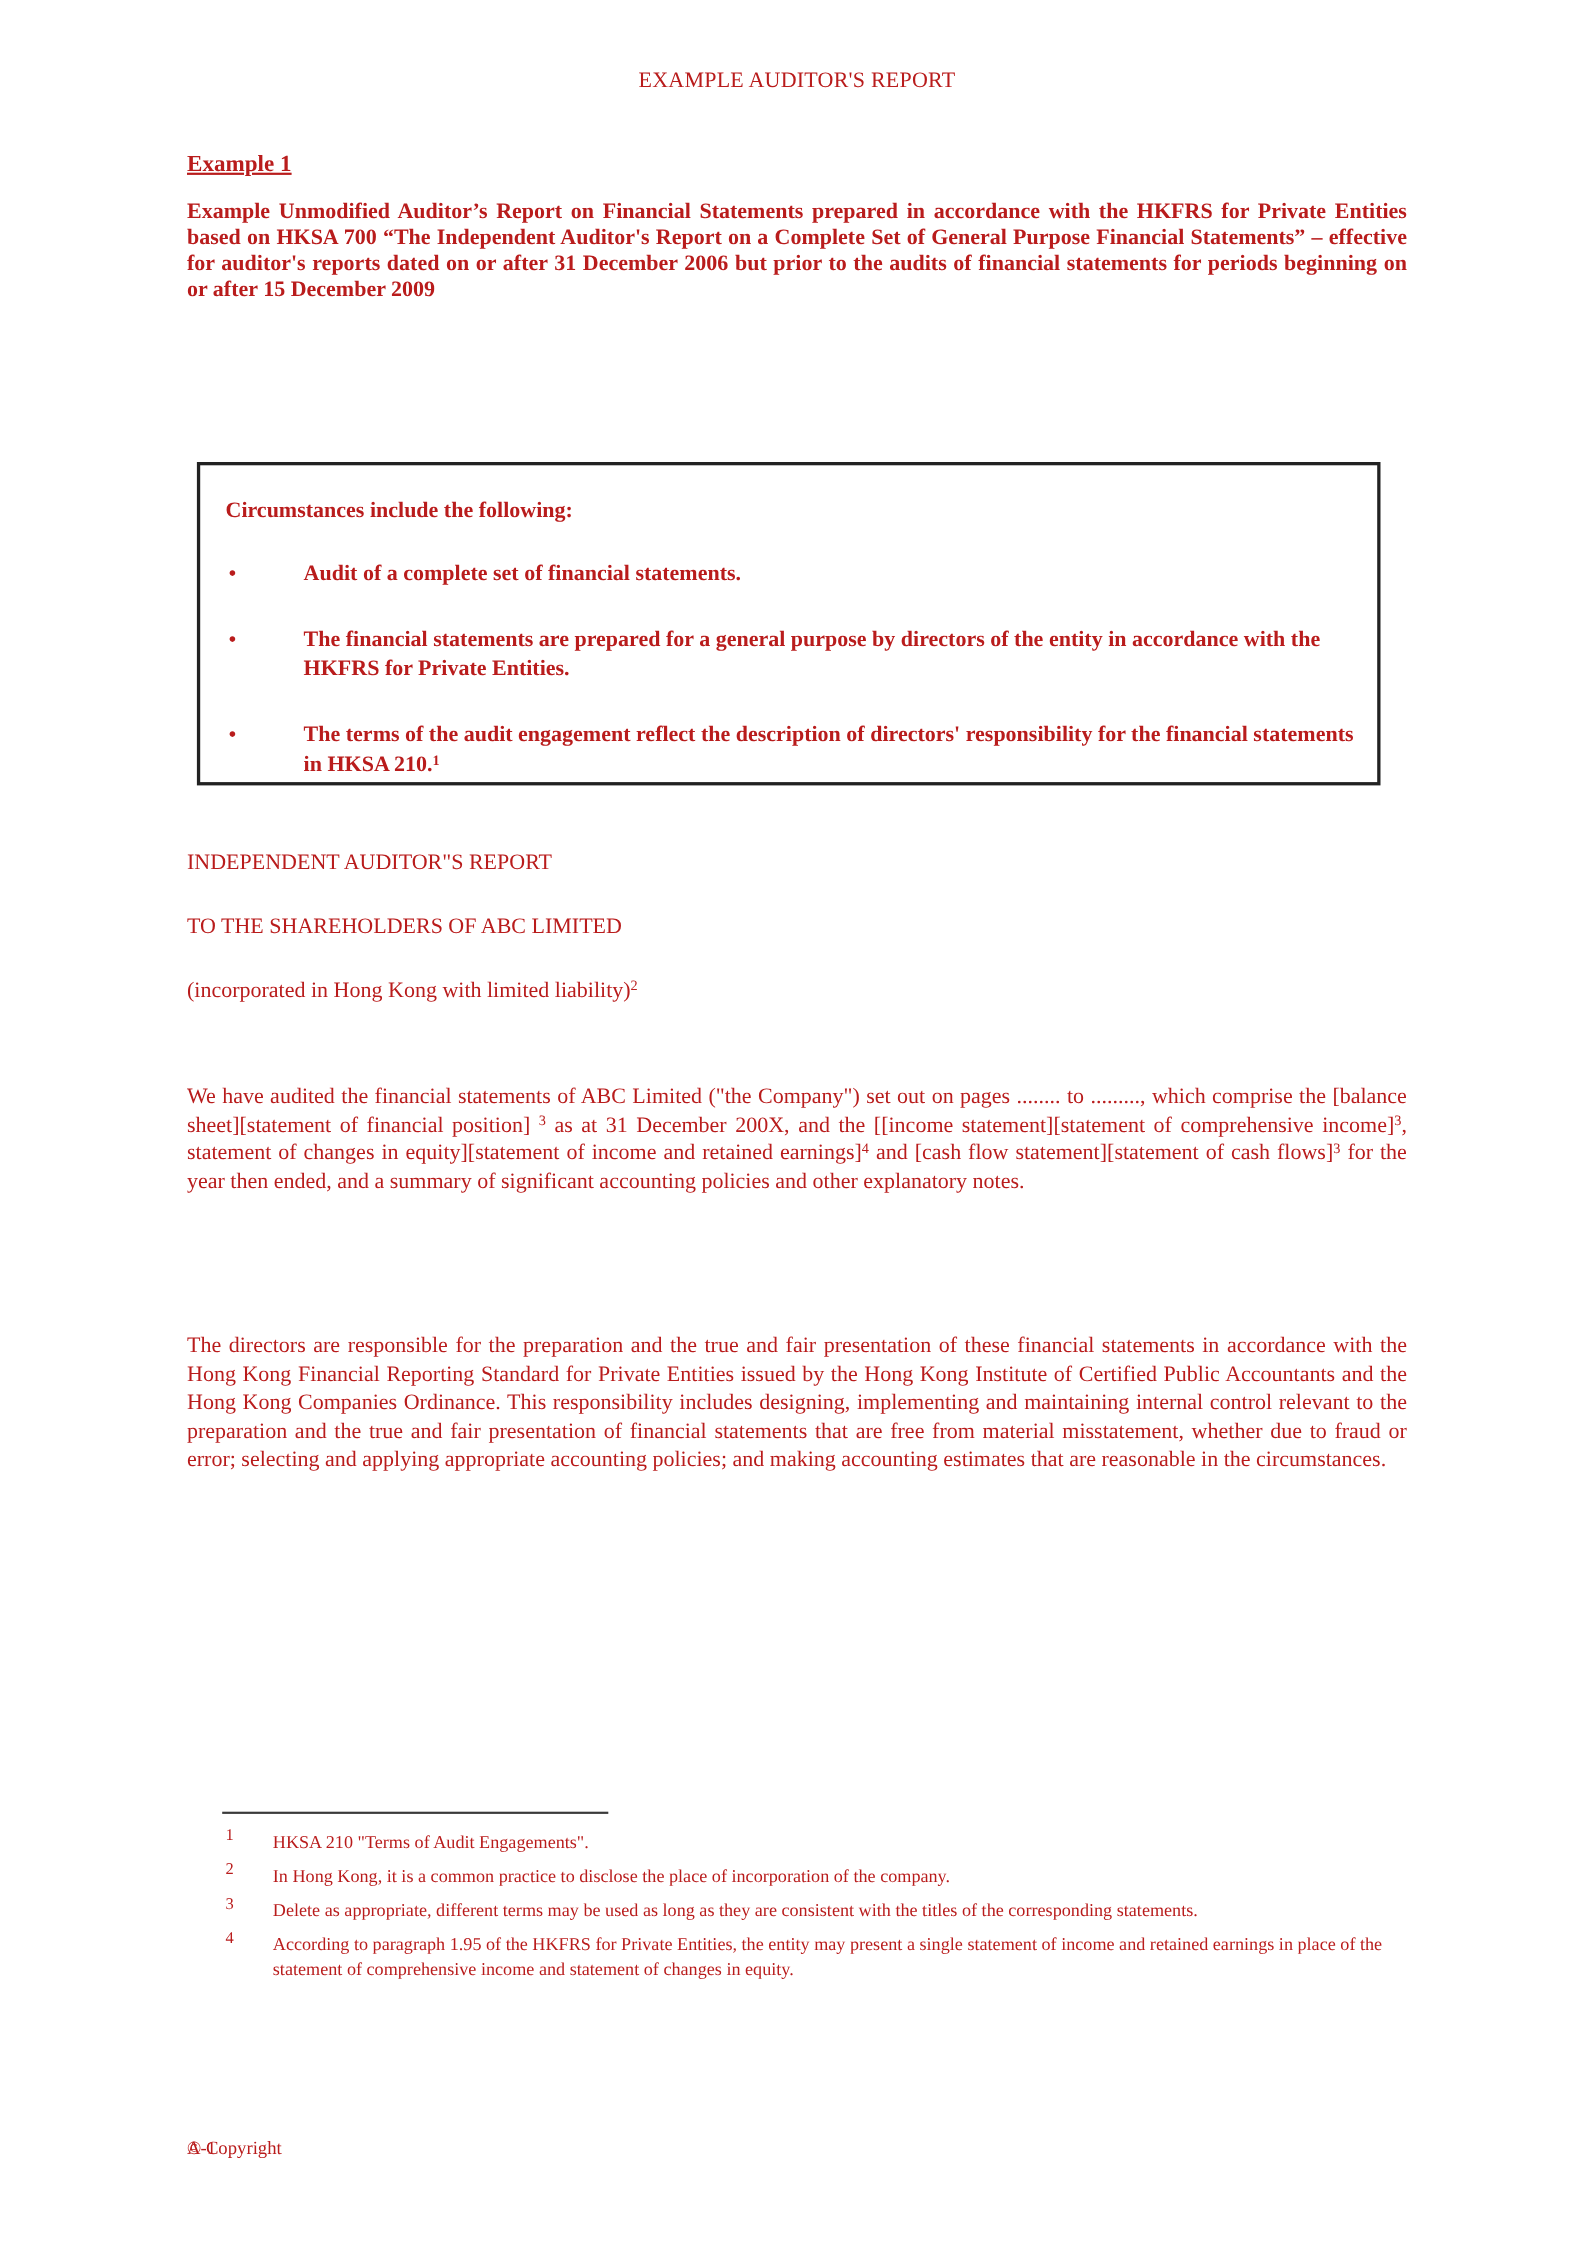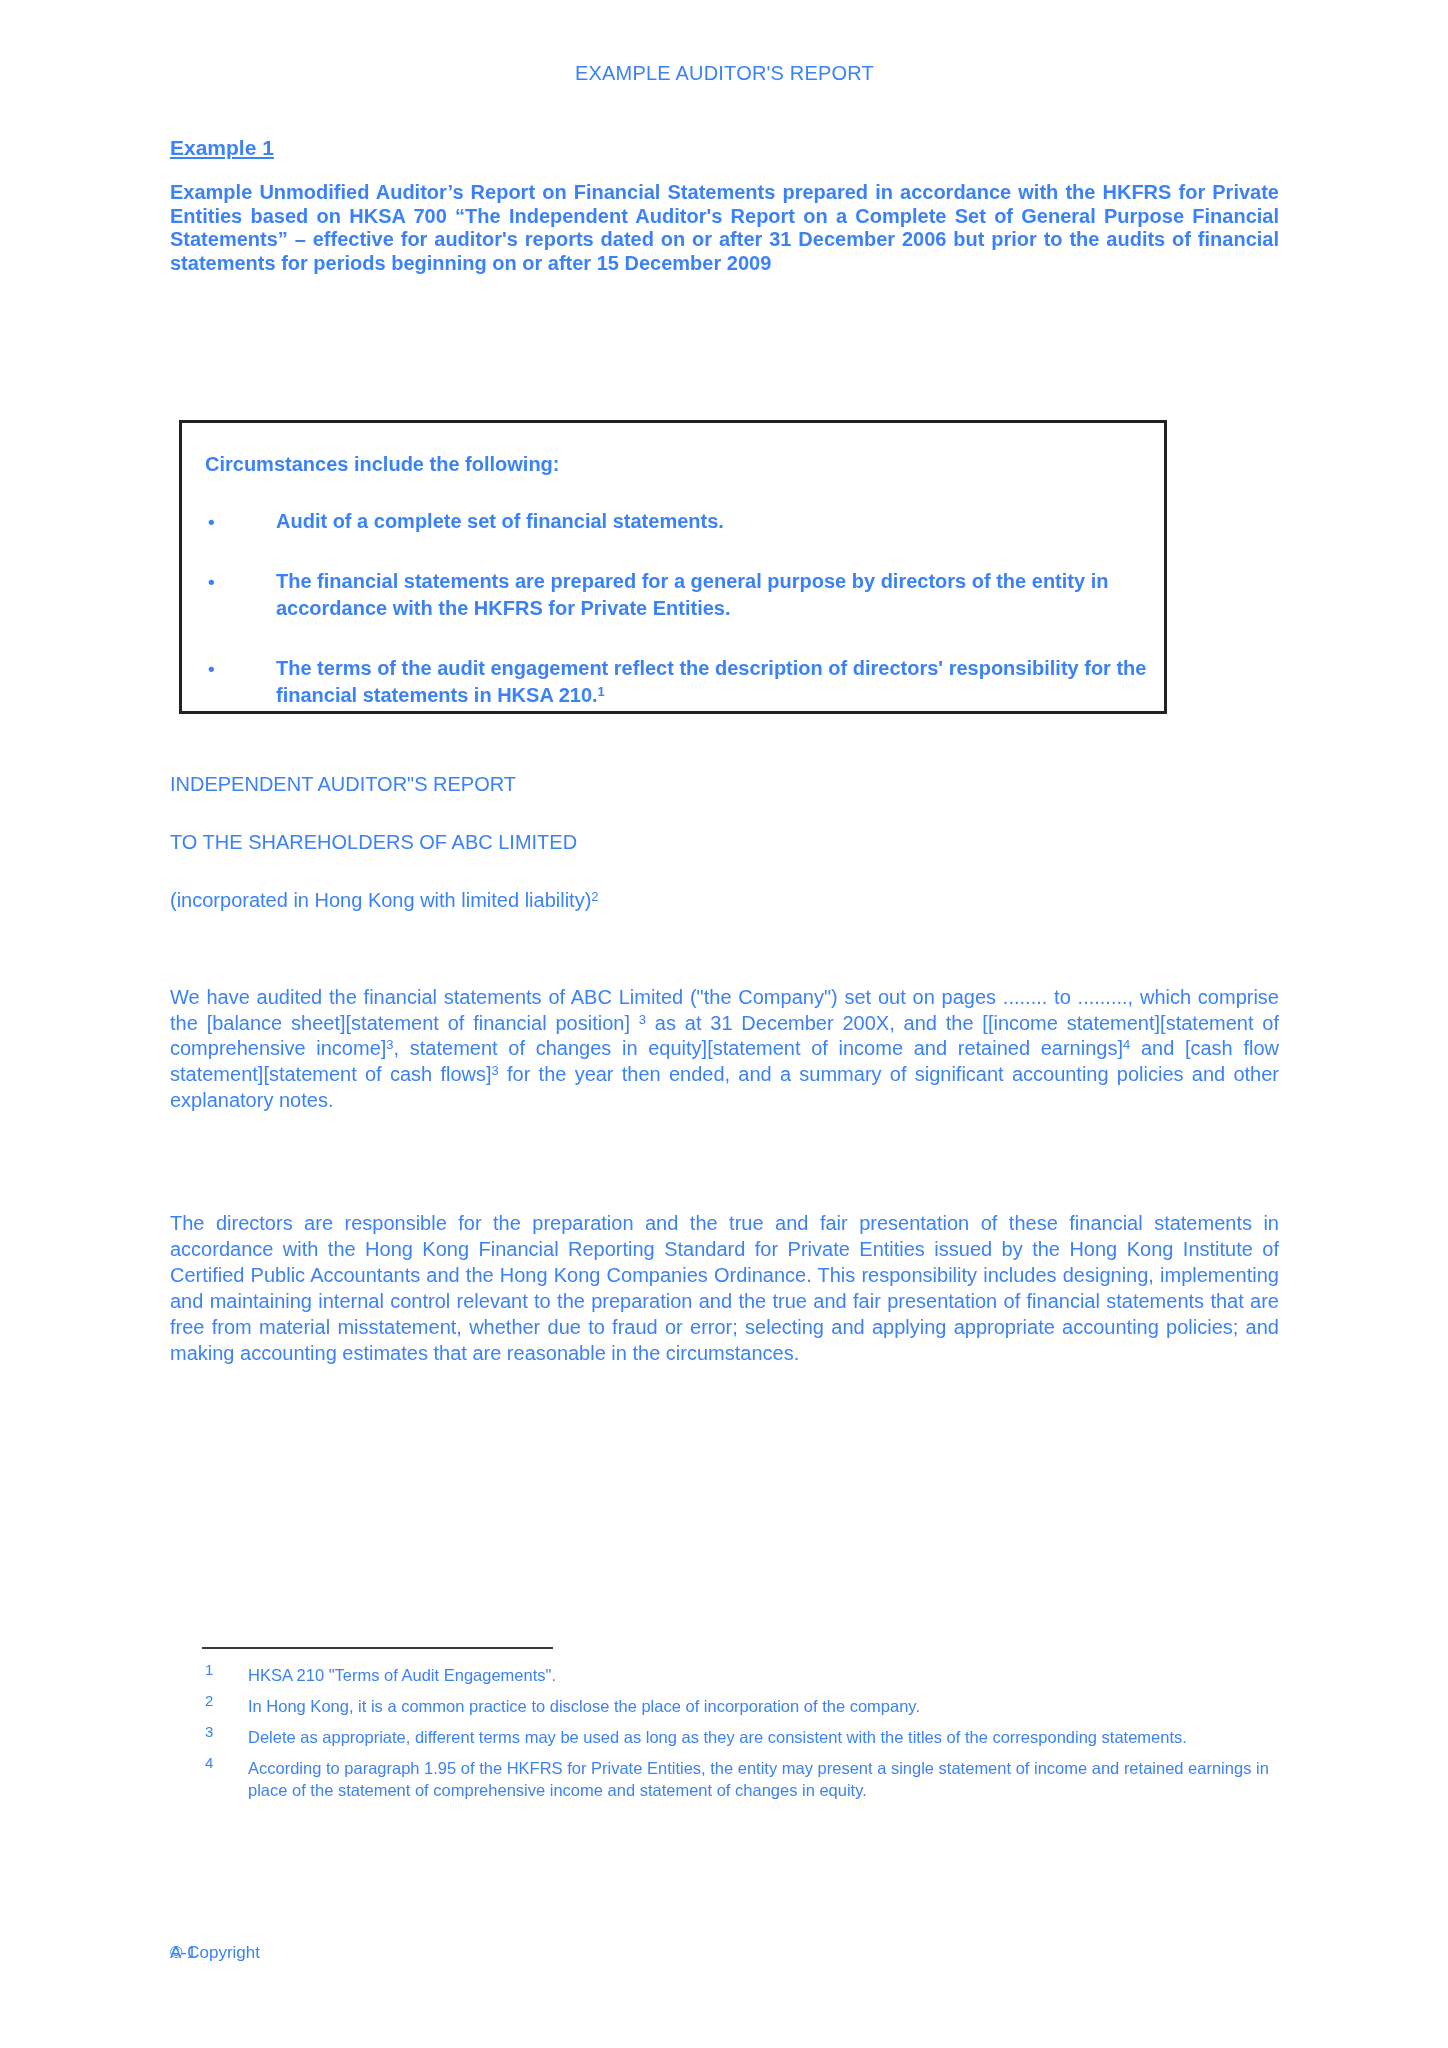--- a/index.html
+++ b/index.html
@@ -1,22 +1,22 @@
 <!DOCTYPE html>
 <html><head>
 <meta charset="utf-8">
 <style>
   html,body{margin:0;padding:0;background:#fff;}
   .page{
     position:relative;
     width:1448px;
     height:2048px;
     background:#ffffff;
-    color:#3b82f6;
-    font-family:Liberation Sans, sans-serif;
+    color:#b91c1c;
+    font-family:Liberation Serif, serif;
     overflow:hidden;
   }
   .abs{position:absolute;left:170px;width:1109px;}
   .doc-header{
     top:62px;
     text-align:center;
     font-size:20px;
     letter-spacing:.2px;
   }
   .example-heading{
@@ -29,21 +29,21 @@
     top:181px;
     font-size:20px;
     font-weight:bold;
     line-height:23.5px;
     text-align:justify;
   }
   .circ-box{
     position:absolute;
     top:420px;
     left:179px;
-    width:988px;
+    width:1076px;
     height:294px;
     border:3px solid #222;
     box-sizing:border-box;
     background:#fff;
   }
   .circ-title{
     margin:30px 0 32px 23px;
     font-size:20px;
     font-weight:bold;
   }

